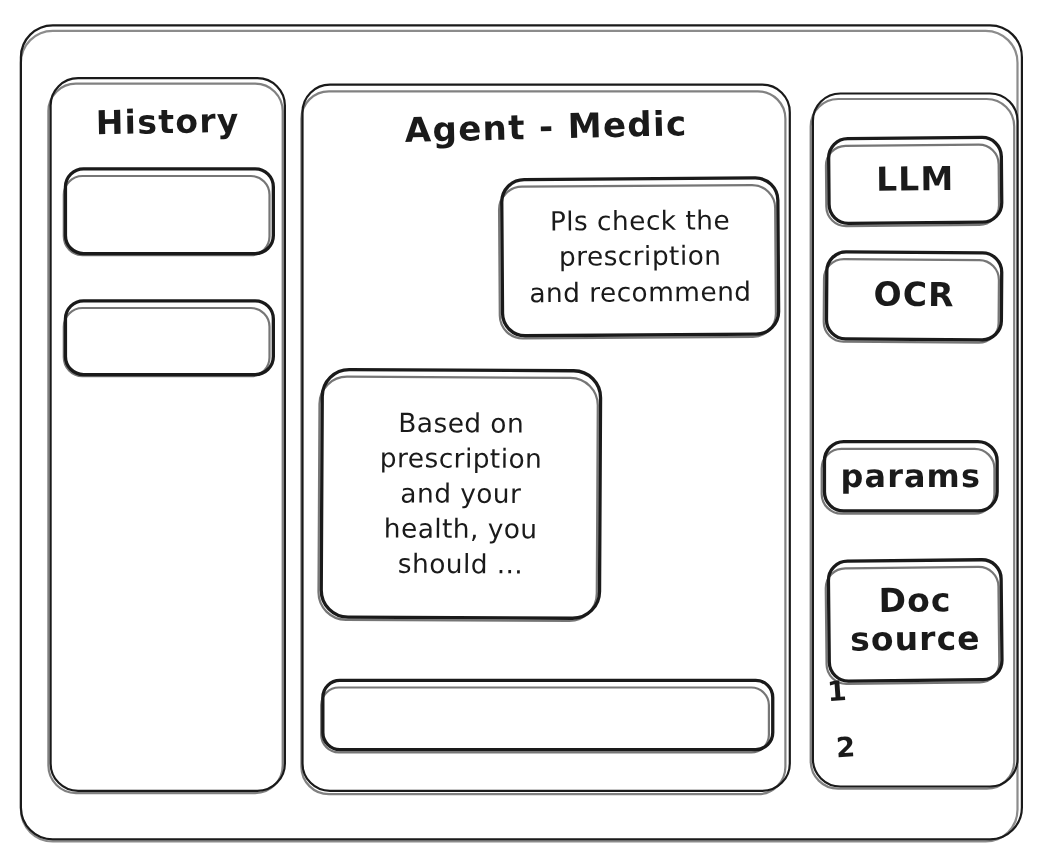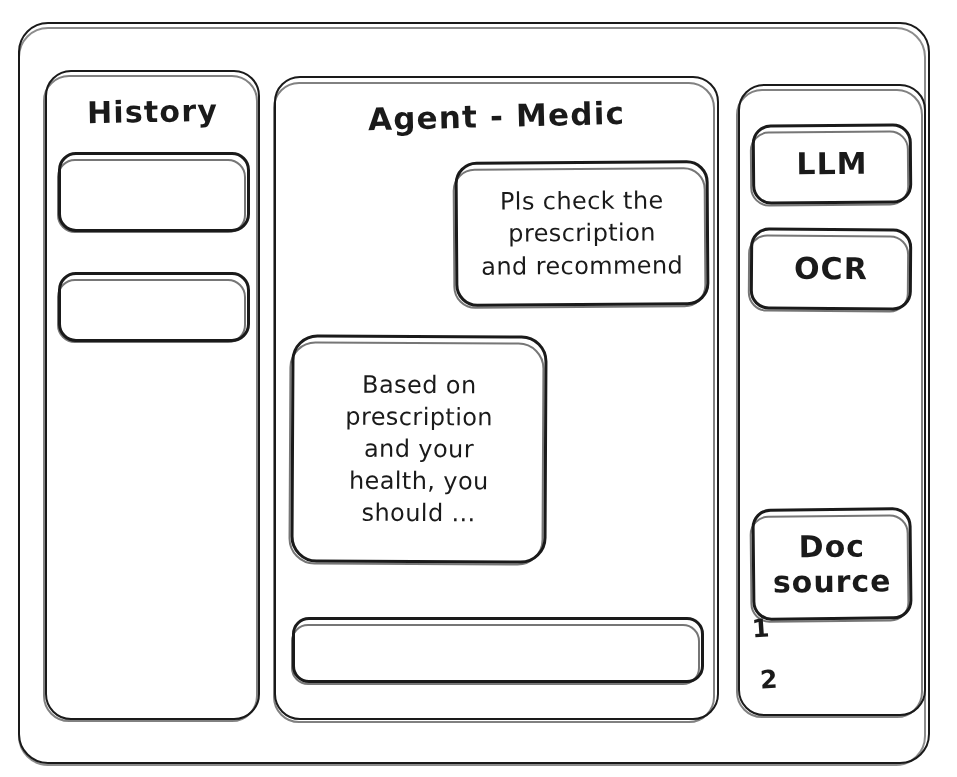--- a/index.html
+++ b/index.html
@@ -210,20 +210,21 @@
   <div class="sk composer">
     <span class="composer-text"></span>
   </div>
 
   <div class="sk panel panel-tools"></div>
 
   <div class="sk tool tool-llm">LLM</div>
 
   <div class="sk tool tool-ocr">OCR</div>
 
+  <div class="sk tool tool-params">params</div>
 
   <div class="sk tool tool-doc">Doc
 source</div>
 
   <div class="src-num src-num-1">1</div>
   <div class="src-num src-num-2">2</div>
 
 </div>
 
 </body></html>

